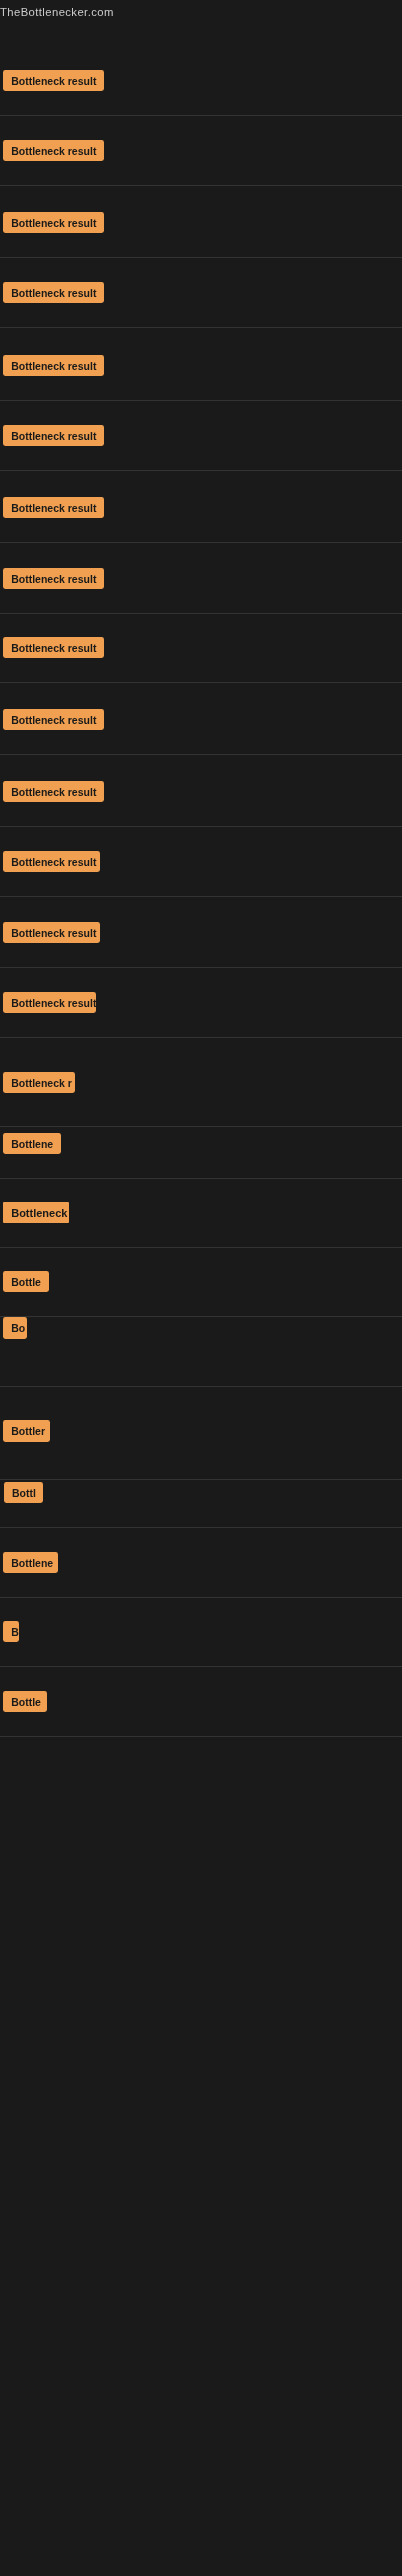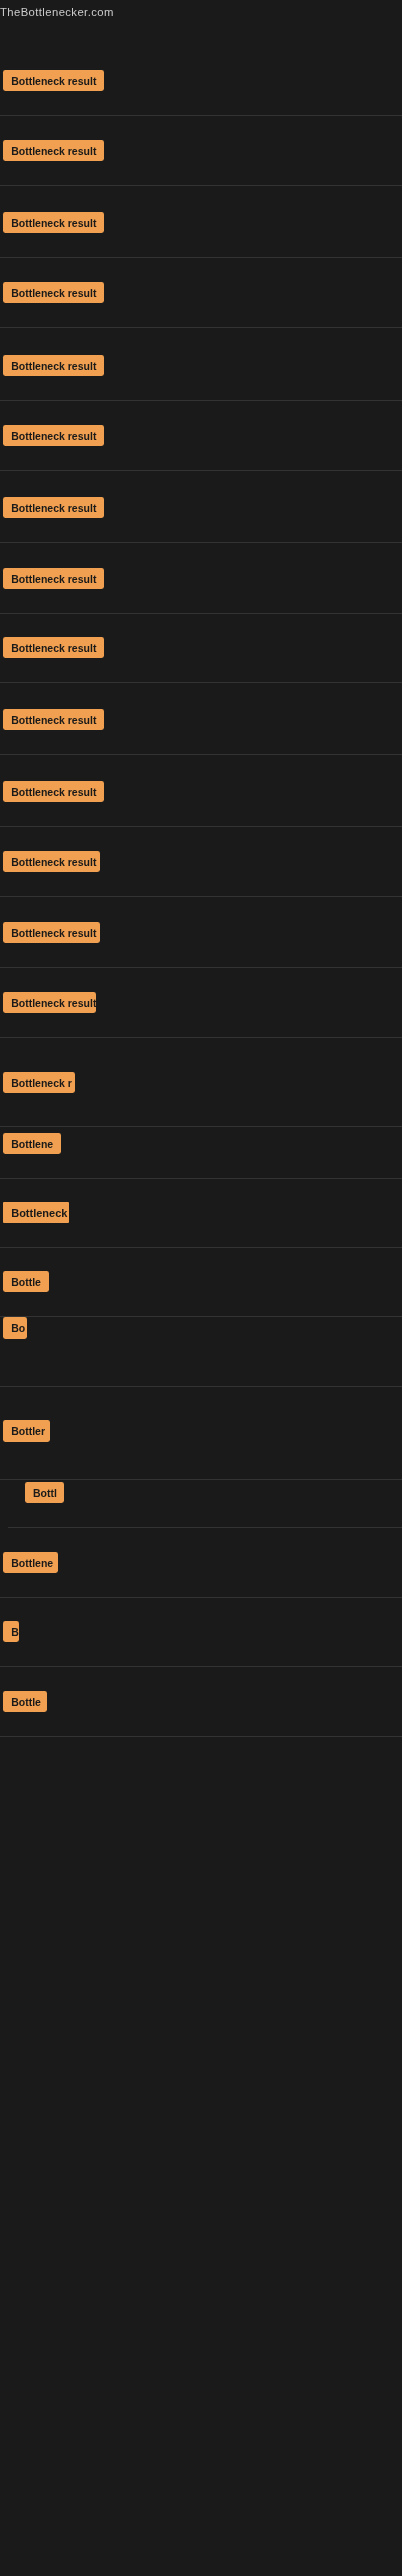--- a/index.html
+++ b/index.html
@@ -82,21 +82,21 @@
       </div>
       <div style="position: absolute; top: 1247px; left: 0px; right: 0px; height: 70px; display: flex; align-items: center; padding-left: 3.2px; border-bottom: 0.8px solid rgb(51, 51, 51);">
         <button style="display: inline-block; background-color: rgb(240, 160, 80); color: rgb(26, 26, 26); font-size: 10.5px; font-weight: bold; padding: 4.8px 8px; border-radius: 2.4px; border: none; cursor: pointer; white-space: nowrap; overflow: hidden; max-width: 48px;">Bottle</button>
       </div>
       <div style="position: absolute; top: 1317px; left: 0px; right: 0px; height: 70px; display: flex; align-items: flex-start; padding-left: 3.2px; border-bottom: 0.8px solid rgb(51, 51, 51);">
         <button style="display: inline-block; background-color: rgb(240, 160, 80); color: rgb(26, 26, 26); font-size: 10.5px; font-weight: bold; padding: 4.8px 8px; border-radius: 2.4px; border: none; cursor: pointer; white-space: nowrap; overflow: hidden; max-width: 24px;">Bo</button>
       </div>
       <div style="position: absolute; top: 1388px; left: 0px; right: 0px; height: 60px; display: flex; align-items: flex-start; padding-left: 3.2px; border-bottom: 0.8px solid rgb(51, 51, 51); margin-top: 32px;">
         <button style="display: inline-block; background-color: rgb(240, 160, 80); color: rgb(26, 26, 26); font-size: 10.5px; font-weight: bold; padding: 4.8px 8px; border-radius: 2.4px; border: none; cursor: pointer; white-space: nowrap; overflow: hidden; max-width: 47px;">Bottler</button>
       </div>
-      <div style="position: absolute; top: 1458px; left: 8px; right: 0px; height: 70px; display: flex; align-items: center; padding-left: 17px; border-bottom: 0.8px solid rgb(51, 51, 51);">
+      <div style="position: absolute; top: 1458px; left: 0px; right: 0px; height: 70px; display: flex; align-items: center; padding-left: 4px; border-bottom: 0.8px solid rgb(51, 51, 51);">
         <button style="display: inline-block; background-color: rgb(240, 160, 80); color: rgb(26, 26, 26); font-size: 10.5px; font-weight: bold; padding: 4.8px 8px; border-radius: 2.4px; border: none; cursor: pointer; white-space: nowrap; overflow: hidden; max-width: 39px;">Bottl</button>
       </div>
       <div style="position: absolute; top: 1528px; left: 0px; right: 0px; height: 70px; display: flex; align-items: center; padding-left: 3.2px; border-bottom: 0.8px solid rgb(51, 51, 51);">
         <button style="display: inline-block; background-color: rgb(240, 160, 80); color: rgb(26, 26, 26); font-size: 10.5px; font-weight: bold; padding: 4.8px 8px; border-radius: 2.4px; border: none; cursor: pointer; white-space: nowrap; overflow: hidden; max-width: 55px;">Bottlene</button>
       </div>
       <div style="position: absolute; top: 1597px; left: 0px; right: 0px; height: 70px; display: flex; align-items: center; padding-left: 3.2px; border-bottom: 0.8px solid rgb(51, 51, 51);">
         <button style="display: inline-block; background-color: rgb(240, 160, 80); color: rgb(26, 26, 26); font-size: 10.5px; font-weight: bold; padding: 4.8px 8px; border-radius: 2.4px; border: none; cursor: pointer; white-space: nowrap; overflow: hidden; max-width: 16px;">B</button>
       </div>
       <div style="position: absolute; top: 1667px; left: 0px; right: 0px; height: 70px; display: flex; align-items: center; padding-left: 3.2px; border-bottom: 0.8px solid rgb(51, 51, 51);">
         <button style="display: inline-block; background-color: rgb(240, 160, 80); color: rgb(26, 26, 26); font-size: 10.5px; font-weight: bold; padding: 4.8px 8px; border-radius: 2.4px; border: none; cursor: pointer; white-space: nowrap; overflow: hidden; max-width: 44px;">Bottle</button>

